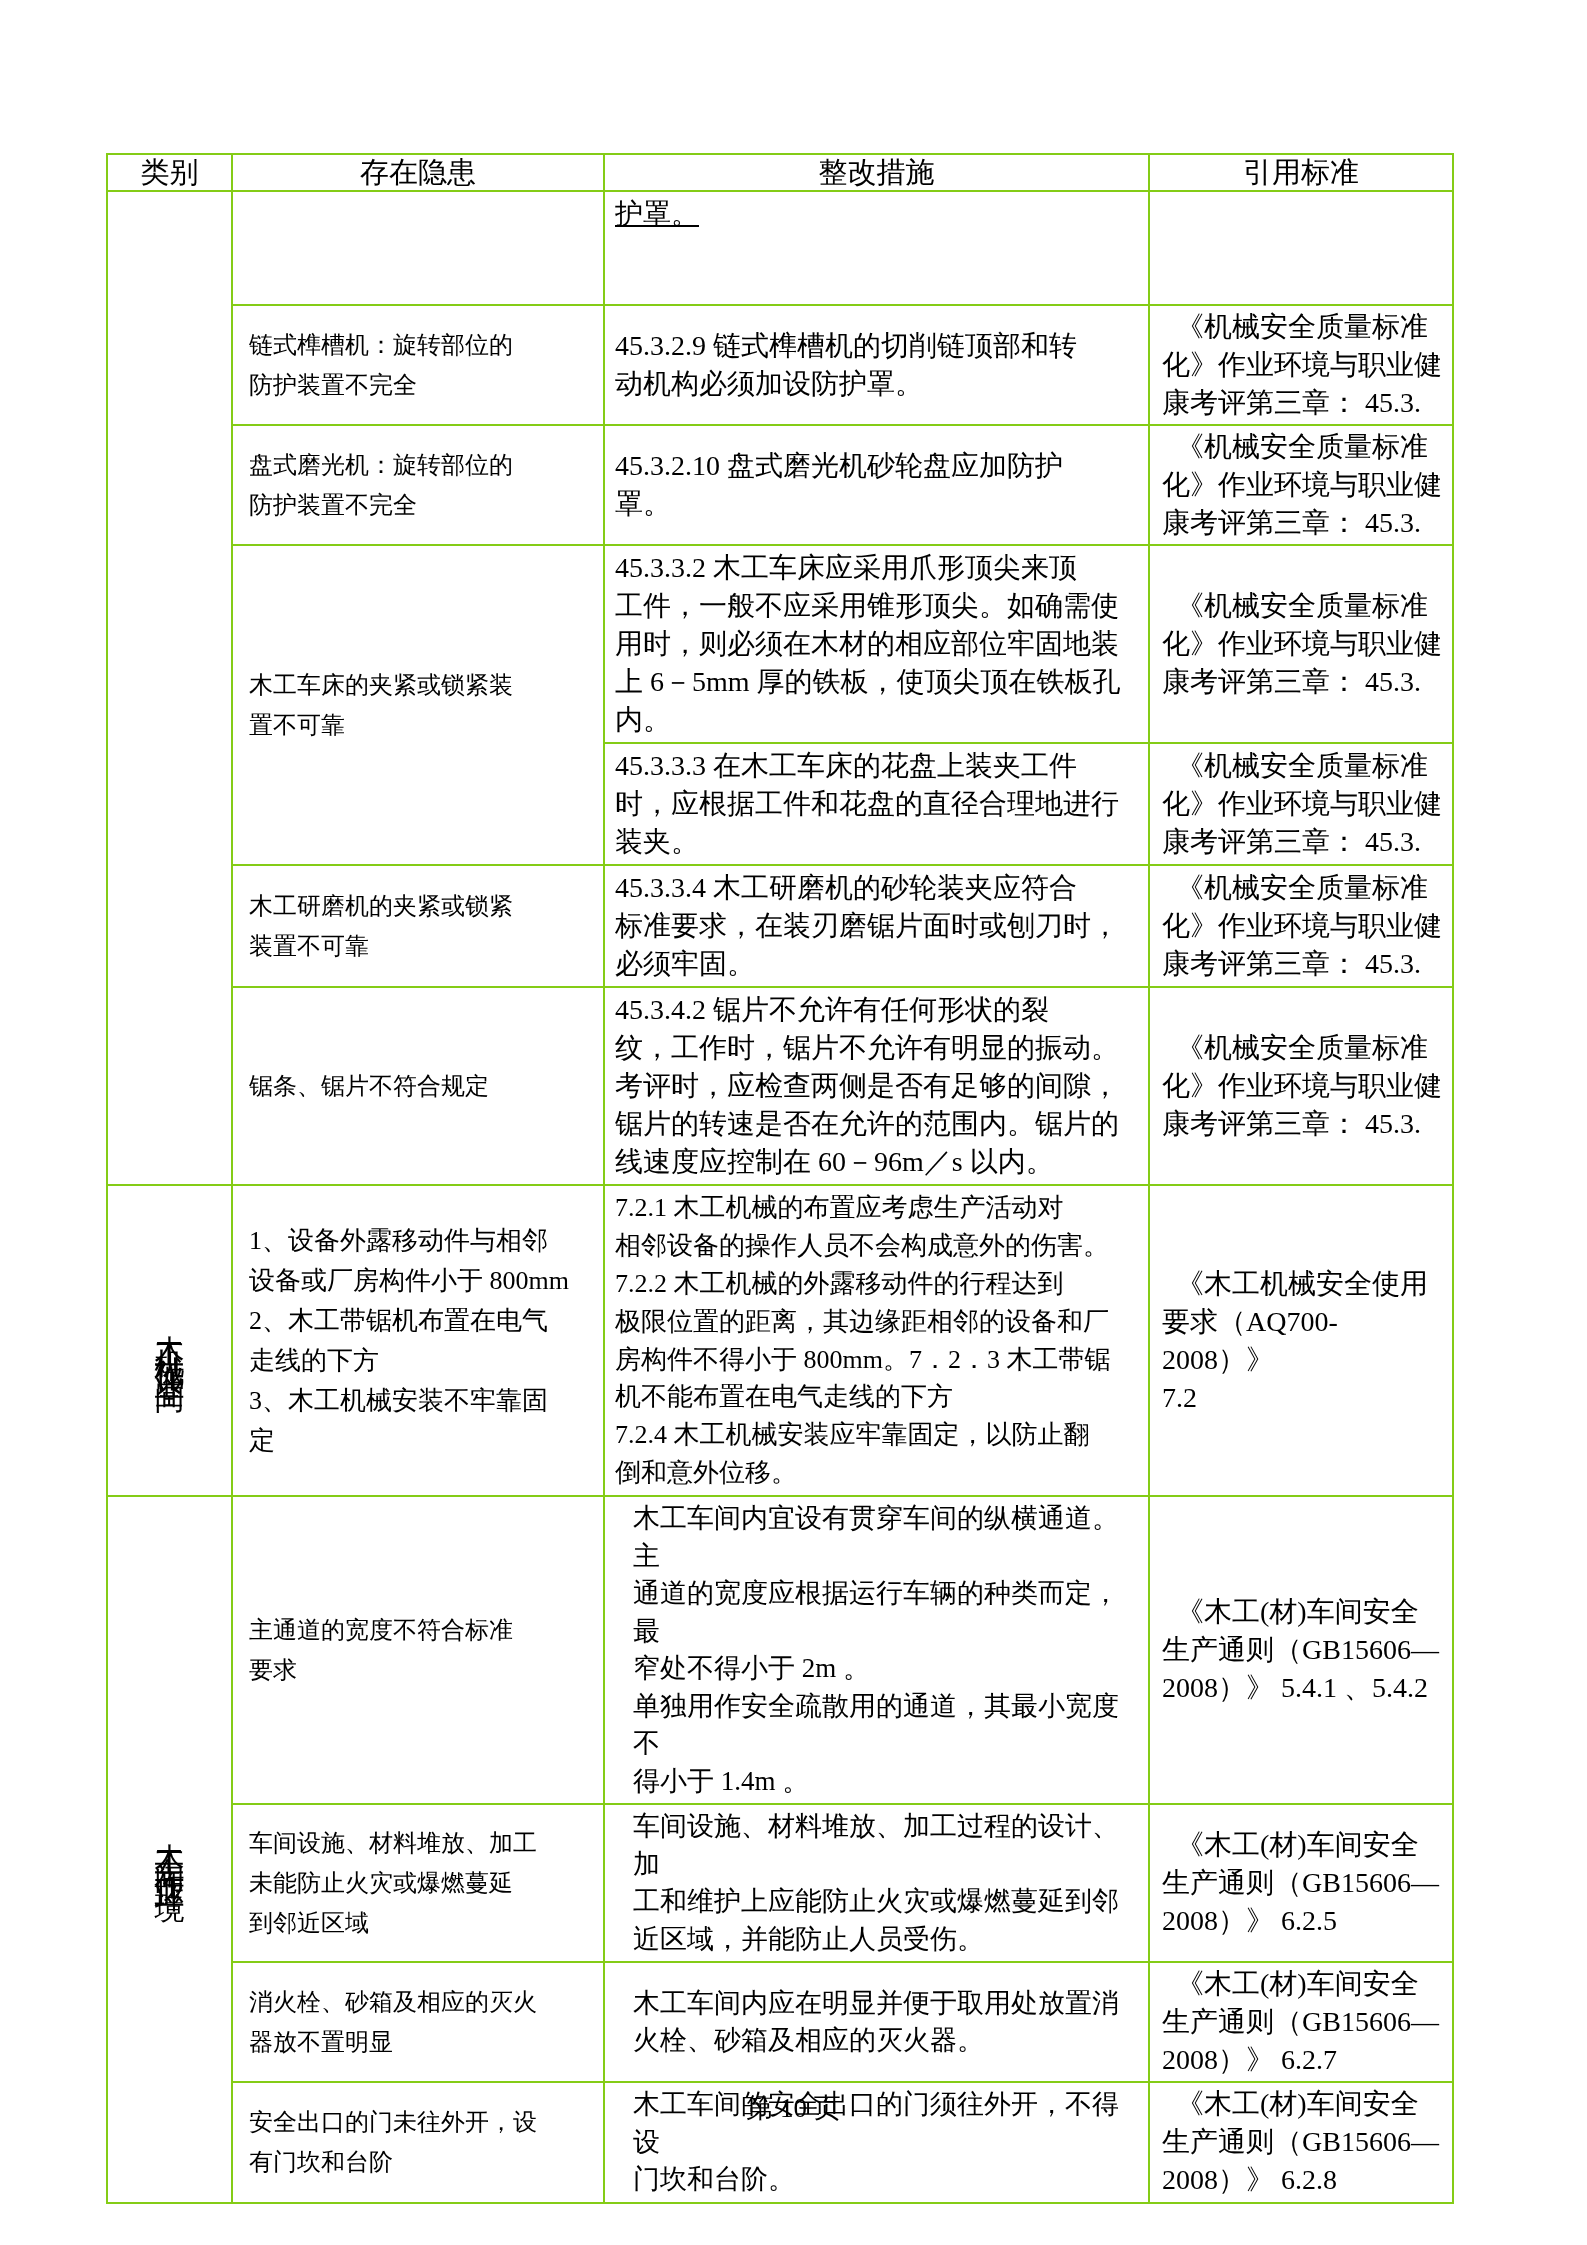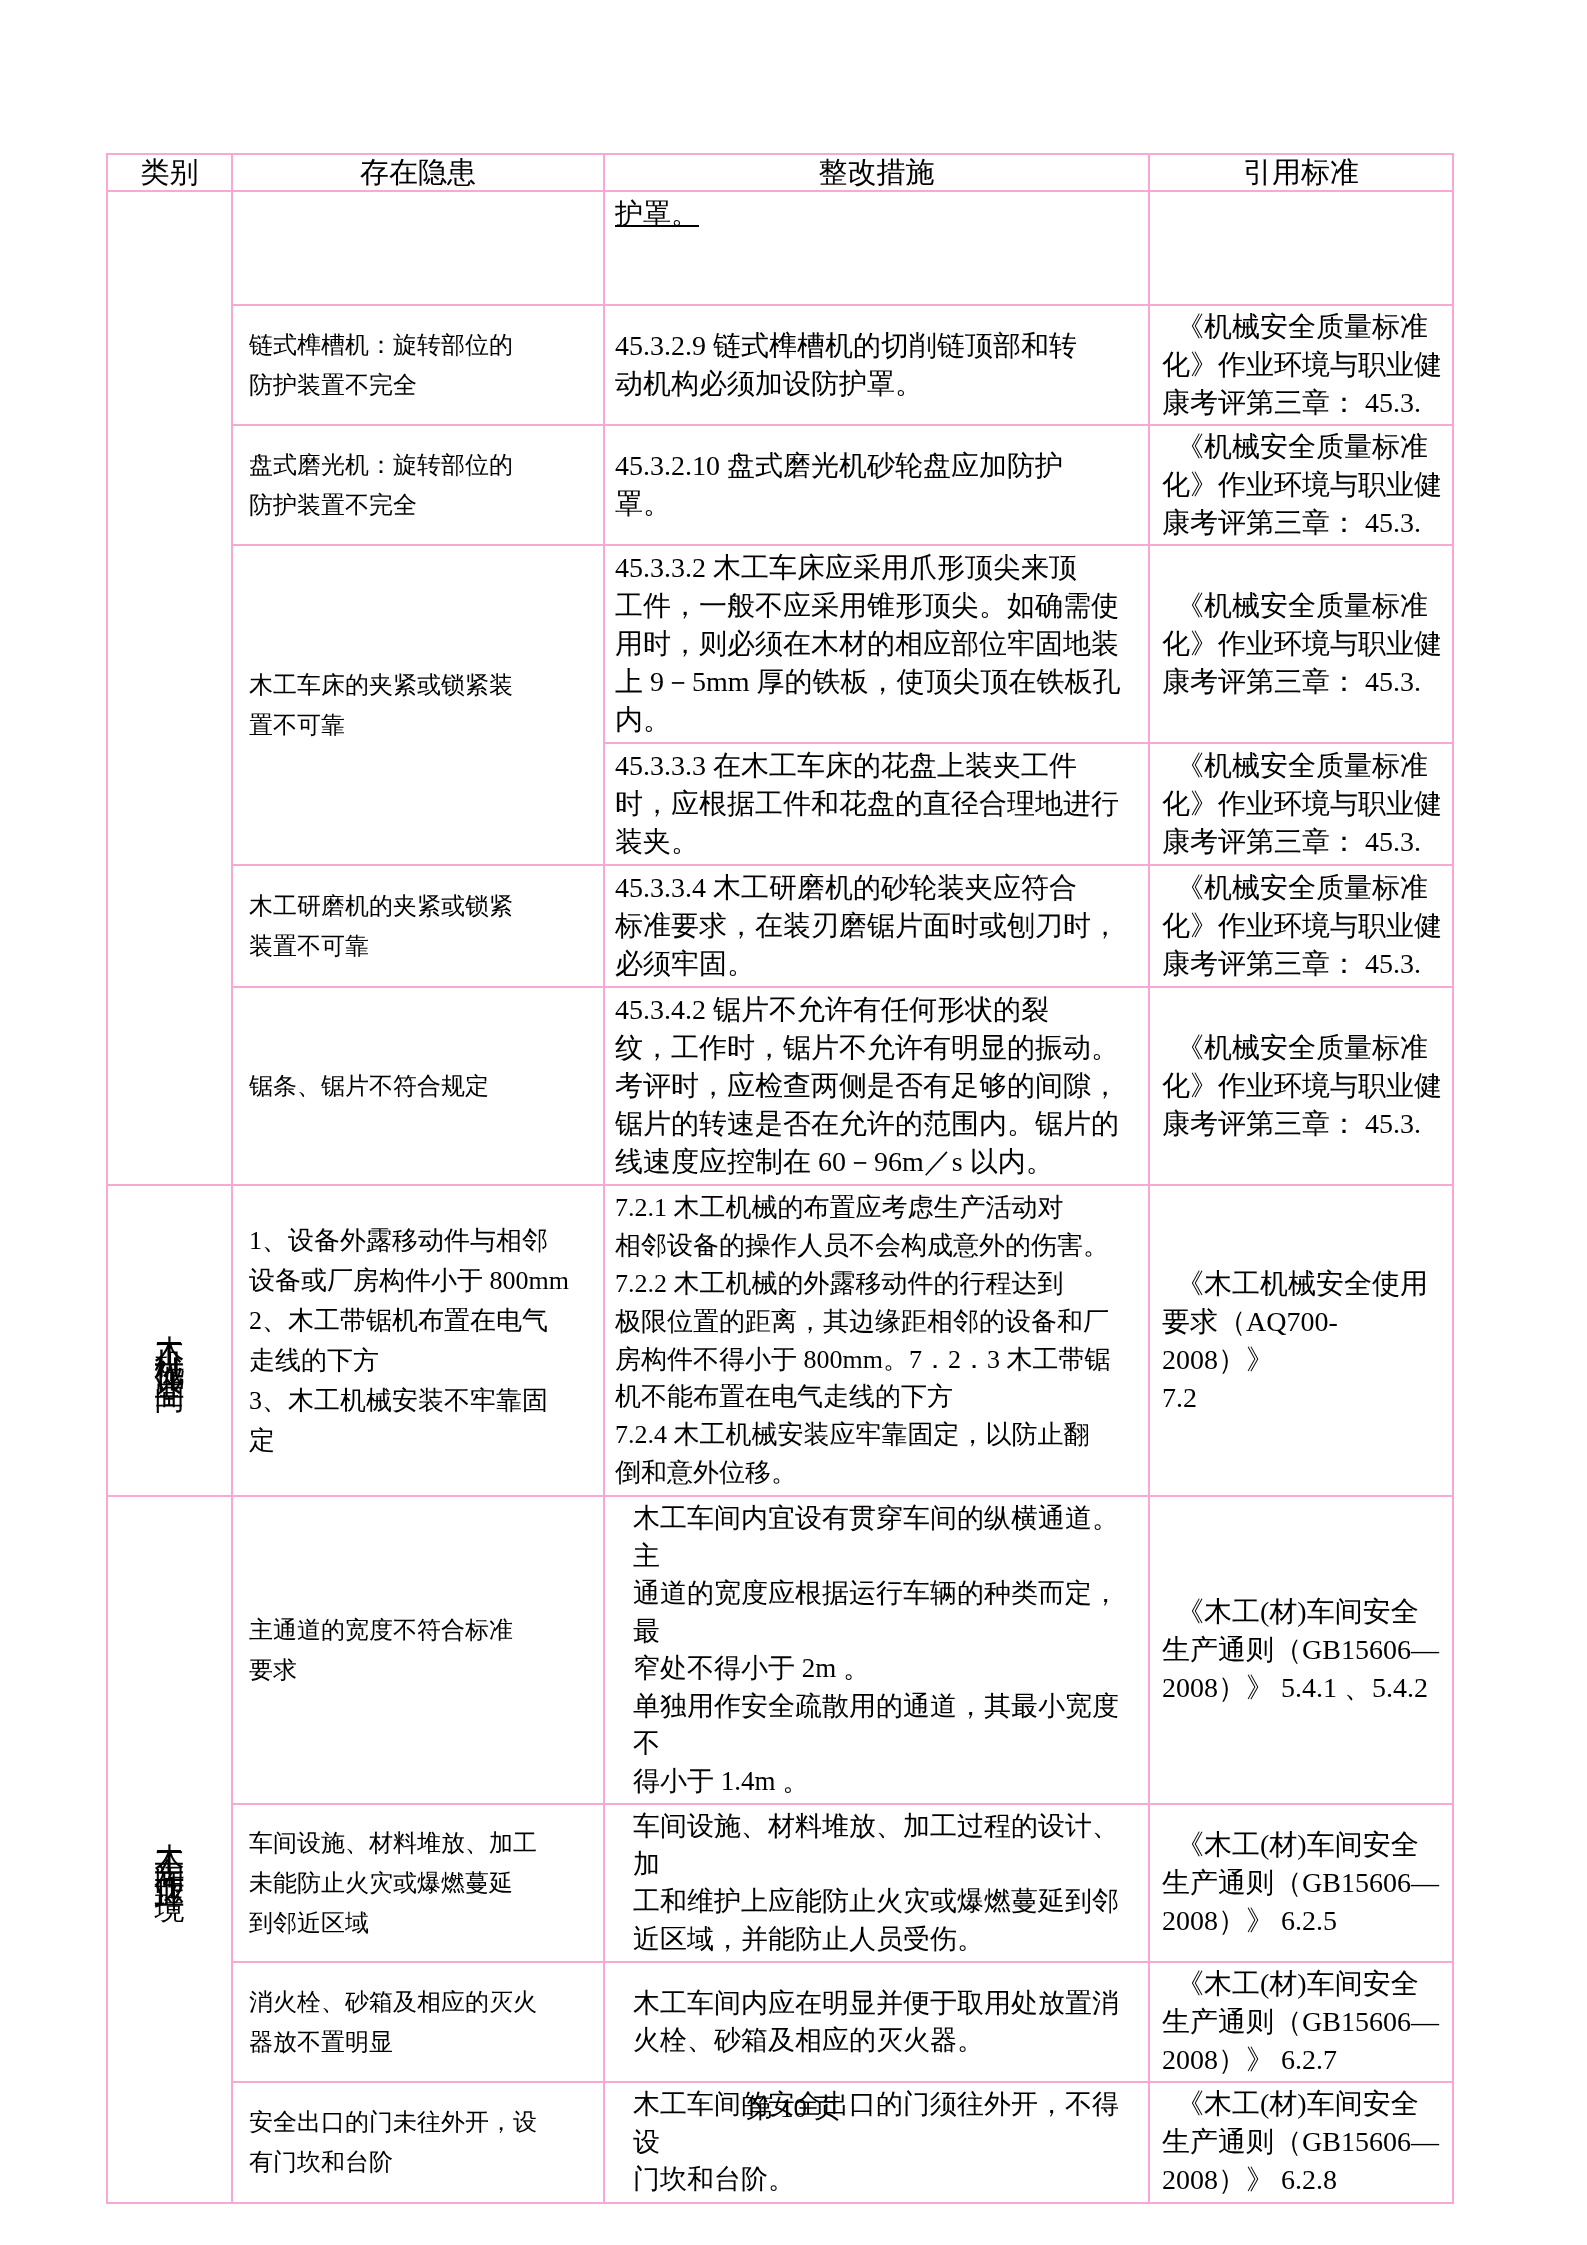--- a/index.html
+++ b/index.html
@@ -6,21 +6,21 @@
   body{
     width:1587px;height:2245px;background:#ffffff;position:relative;
     font-family:"Liberation Serif","DejaVu Serif",serif;color:#000;
   }
   table.doc{
     border-collapse:collapse;table-layout:fixed;
     margin:153px 0 0 106px;width:1346px;
   }
   col.c1{width:125px;} col.c2{width:372px;} col.c3{width:545px;} col.c4{width:304px;}
   th,td{
-    border:2px solid #f9a8d4;padding:0;vertical-align:middle;
+    border:2px solid #84cc16;padding:0;vertical-align:middle;
     font-weight:normal;position:relative;overflow:hidden;
   }
   th .txt{font-size:29px;text-align:center;line-height:1.1;}
   .txt{white-space:pre-line;}
   td.haz .txt{font-size:24px;line-height:40px;padding:2px 4px 2px 16px;}
   td.haz.tight2 .txt{font-size:26px;line-height:40px;}
   td.meas .txt{font-size:28px;line-height:38px;padding:3px 4px 3px 10px;}
   td.meas.tight .txt{font-size:27px;line-height:37.5px;padding-left:28px;}
   td.meas.r8t .txt{font-size:26px;line-height:37.8px;}
   td.vtop{vertical-align:top;}
@@ -109,21 +109,21 @@
     </tr>
     <tr style="height:188px;">
       <td class="haz" rowspan="2">
           <div class="txt">木工车床的夹紧或锁紧装
 置不可靠</div>
         </td>
       <td class="meas">
           <div class="txt">45.3.3.2 木工车床应采用爪形顶尖来顶
 工件，一般不应采用锥形顶尖。如确需使
 用时，则必须在木材的相应部位牢固地装
-上 9－5mm 厚的铁板，使顶尖顶在铁板孔
+上 6－5mm 厚的铁板，使顶尖顶在铁板孔
 内。</div>
         </td>
       <td class="std">
           <div class="txt">《机械安全质量标准
 化》作业环境与职业健
 康考评第三章： 45.3.</div>
         </td>
     </tr>
     <tr style="height:115px;">
       <td class="meas">

